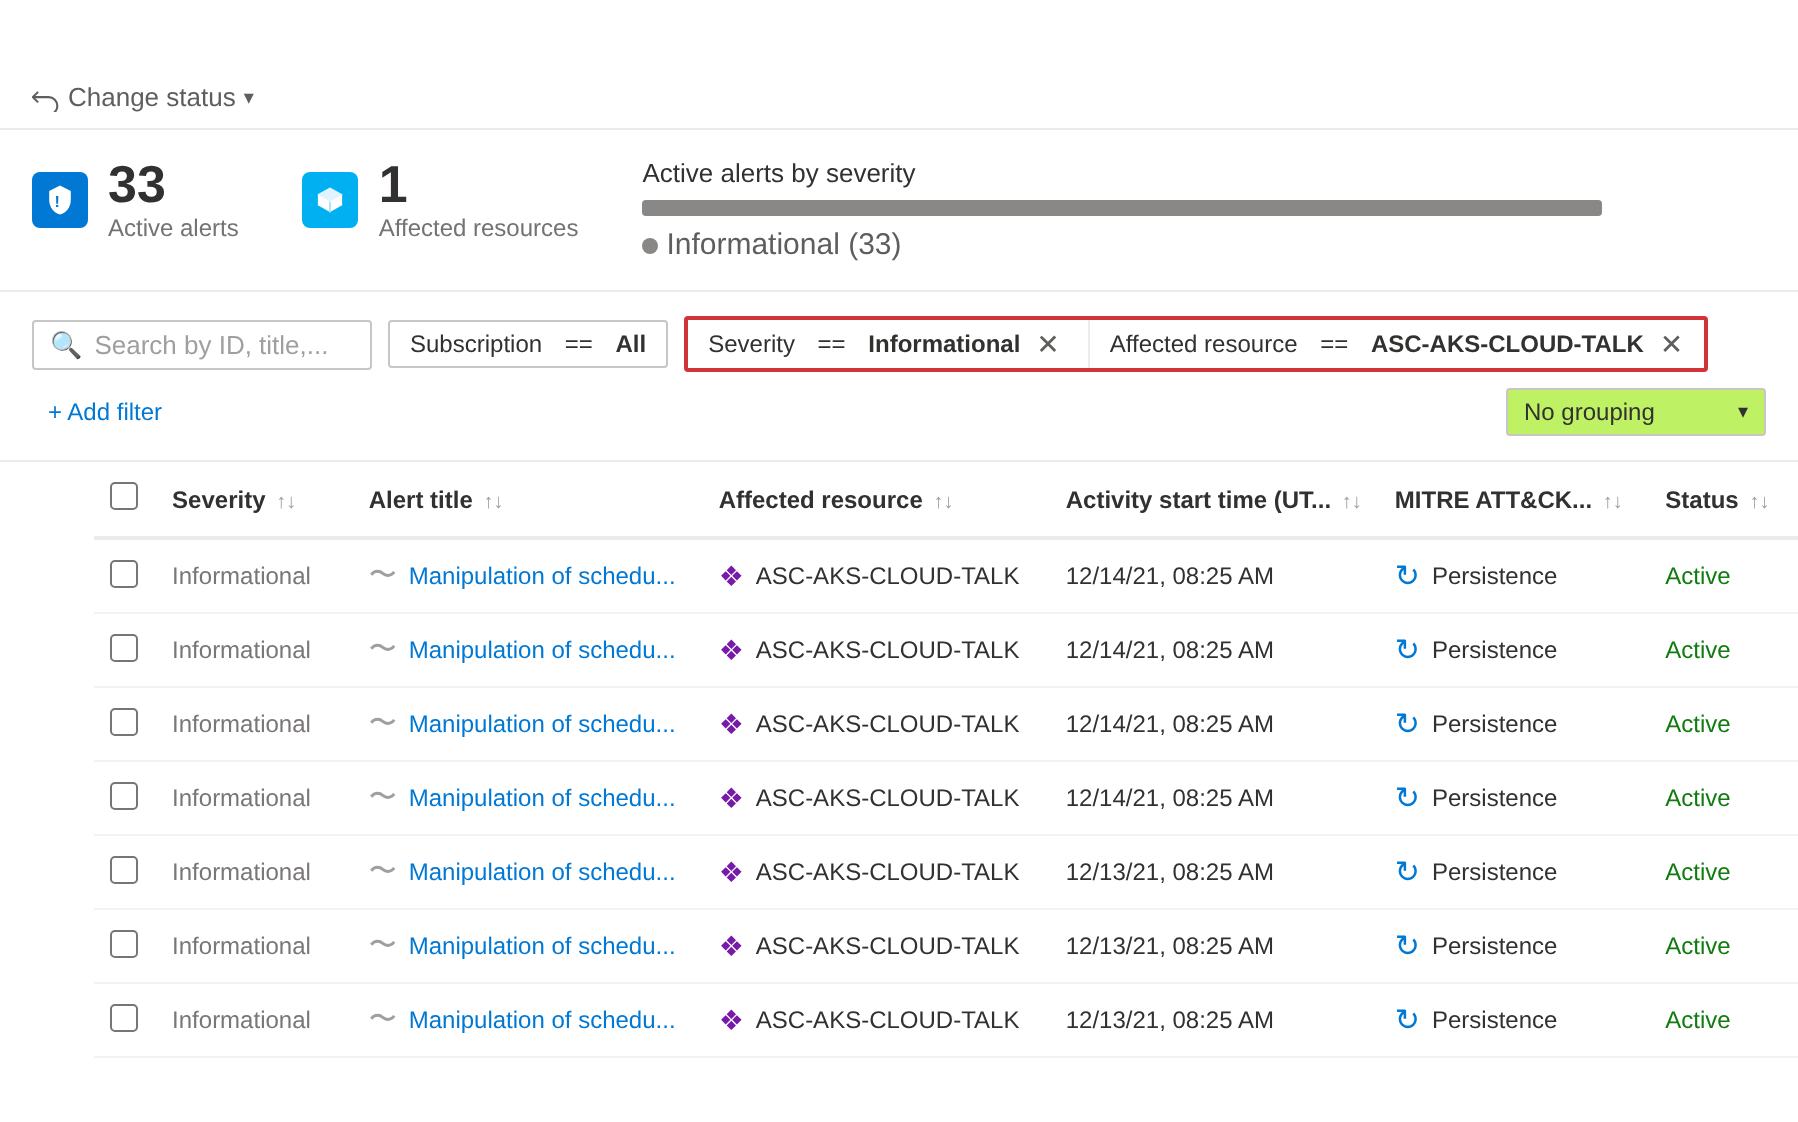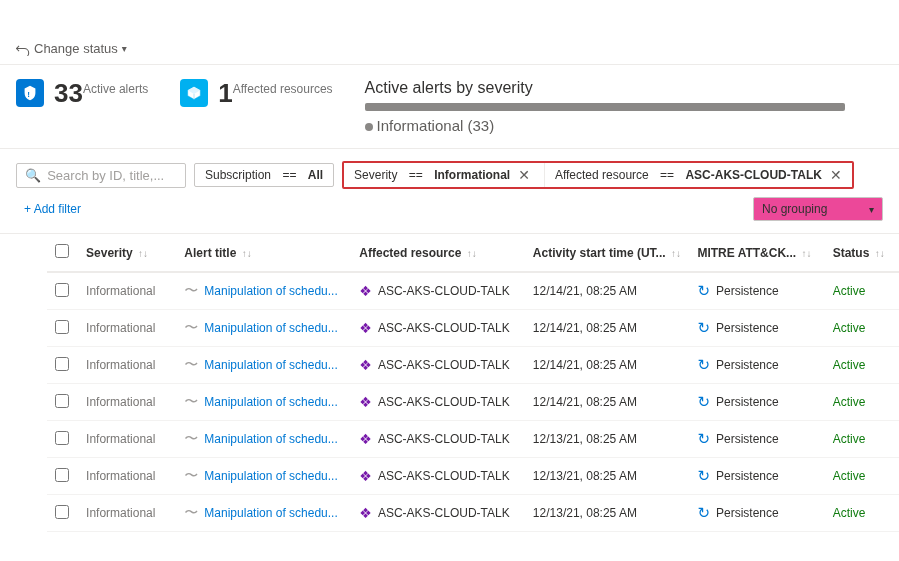--- a/index.html
+++ b/index.html
@@ -10,24 +10,24 @@
     .change-status-btn { display: flex; align-items: center; gap: 4px; color: #605e5c; cursor: pointer; font-size: 13px; background: none; border: none; }
     .change-status-btn svg { width: 14px; height: 14px; fill: #605e5c; }
 
     
     .stats-section { display: flex; align-items: flex-start; padding: 14px 16px; gap: 32px; border-bottom: 1px solid #edebe9; }
     .stat-item { display: flex; align-items: center; gap: 10px; }
     .stat-icon-shield { width: 28px; height: 28px; background: #0078d4; border-radius: 4px; display: flex; align-items: center; justify-content: center; }
     .stat-icon-cube { width: 28px; height: 28px; background: #00b0f0; border-radius: 4px; display: flex; align-items: center; justify-content: center; }
     .stat-number { font-size: 26px; font-weight: 600; color: #323130; line-height: 1; }
     .stat-label { font-size: 12px; color: #737373; margin-top: 2px; }
-    .stat-text { display: flex; flex-direction: row; }
+    .stat-text { display: flex; flex-direction: column; }
 
     .severity-chart { display: flex; flex-direction: column; gap: 6px; }
-    .severity-chart-title { font-size: 16px; color: #323130; font-weight: 400; }
+    .severity-chart-title { font-size: 13px; color: #323130; font-weight: 400; }
     .severity-bar-container { display: flex; flex-direction: column; gap: 3px; }
     .severity-bar-track { height: 8px; background: #edebe9; border-radius: 2px; width: 480px; }
     .severity-bar-fill { height: 8px; background: #8a8886; border-radius: 2px; width: 100%; }
     .severity-legend { display: flex; gap: 12px; font-size: 15px; color: #605e5c; }
     .legend-dot { width: 8px; height: 8px; border-radius: 50%; background: #8a8886; display: inline-block; margin-right: 4px; vertical-align: middle; }
 
     
     .filter-bar { padding: 12px 16px; border-bottom: 1px solid #edebe9; }
     .filter-row1 { display: flex; align-items: center; gap: 8px; flex-wrap: wrap; }
     .filter-row2 { margin-top: 8px; display: flex; align-items: center; }
@@ -37,21 +37,21 @@
     .search-box input::placeholder { color: #a19f9d; }
 
     .filter-pill { display: flex; align-items: center; border: 1px solid #c8c6c4; border-radius: 2px; padding: 4px 10px; font-size: 12px; color: #323130; background: #fff; cursor: pointer; gap: 4px; }
     .filter-pill-highlighted { border: 2px solid #d13438; border-radius: 2px; display: flex; align-items: center; gap: 4px; }
     .filter-pill-inner { display: flex; align-items: center; border: none; padding: 4px 10px; font-size: 12px; color: #323130; background: #fff; cursor: pointer; gap: 4px; }
     .filter-pill-inner .bold { font-weight: 700; }
     .filter-pill-inner .close-x { margin-left: 4px; color: #605e5c; font-size: 14px; cursor: pointer; }
 
     .add-filter-btn { display: flex; align-items: center; gap: 4px; color: #0078d4; font-size: 12px; cursor: pointer; background: none; border: none; padding: 4px 8px; }
 
-    .grouping-dropdown { display: flex; align-items: center; border: 1px solid #c8c6c4; border-radius: 2px; padding: 4px 8px; font-size: 12px; color: #323130; cursor: pointer; gap: 4px; margin-left: auto; background: #ec4899; min-width: 130px; justify-content: space-between; }
+    .grouping-dropdown { display: flex; align-items: center; border: 1px solid #c8c6c4; border-radius: 2px; padding: 4px 8px; font-size: 12px; color: #323130; cursor: pointer; gap: 4px; margin-left: auto; background: #bef264; min-width: 130px; justify-content: space-between; }
 
     
     .table-container { overflow-x: auto; padding-left: 47px; }
     table { width: 100%; border-collapse: collapse; font-size: 12px; }
     thead tr { border-bottom: 2px solid #edebe9; }
     thead th { padding: 10px 8px; font-weight: 600; color: #323130; text-align: left; white-space: nowrap; background: #fff; }
     thead th .sort-arrows { color: #a19f9d; font-size: 10px; margin-left: 2px; }
     tbody tr { border-bottom: 1px solid #f3f2f1; }
     tbody td { padding: 9px 8px; vertical-align: middle; white-space: nowrap; color: #323130; }
 

